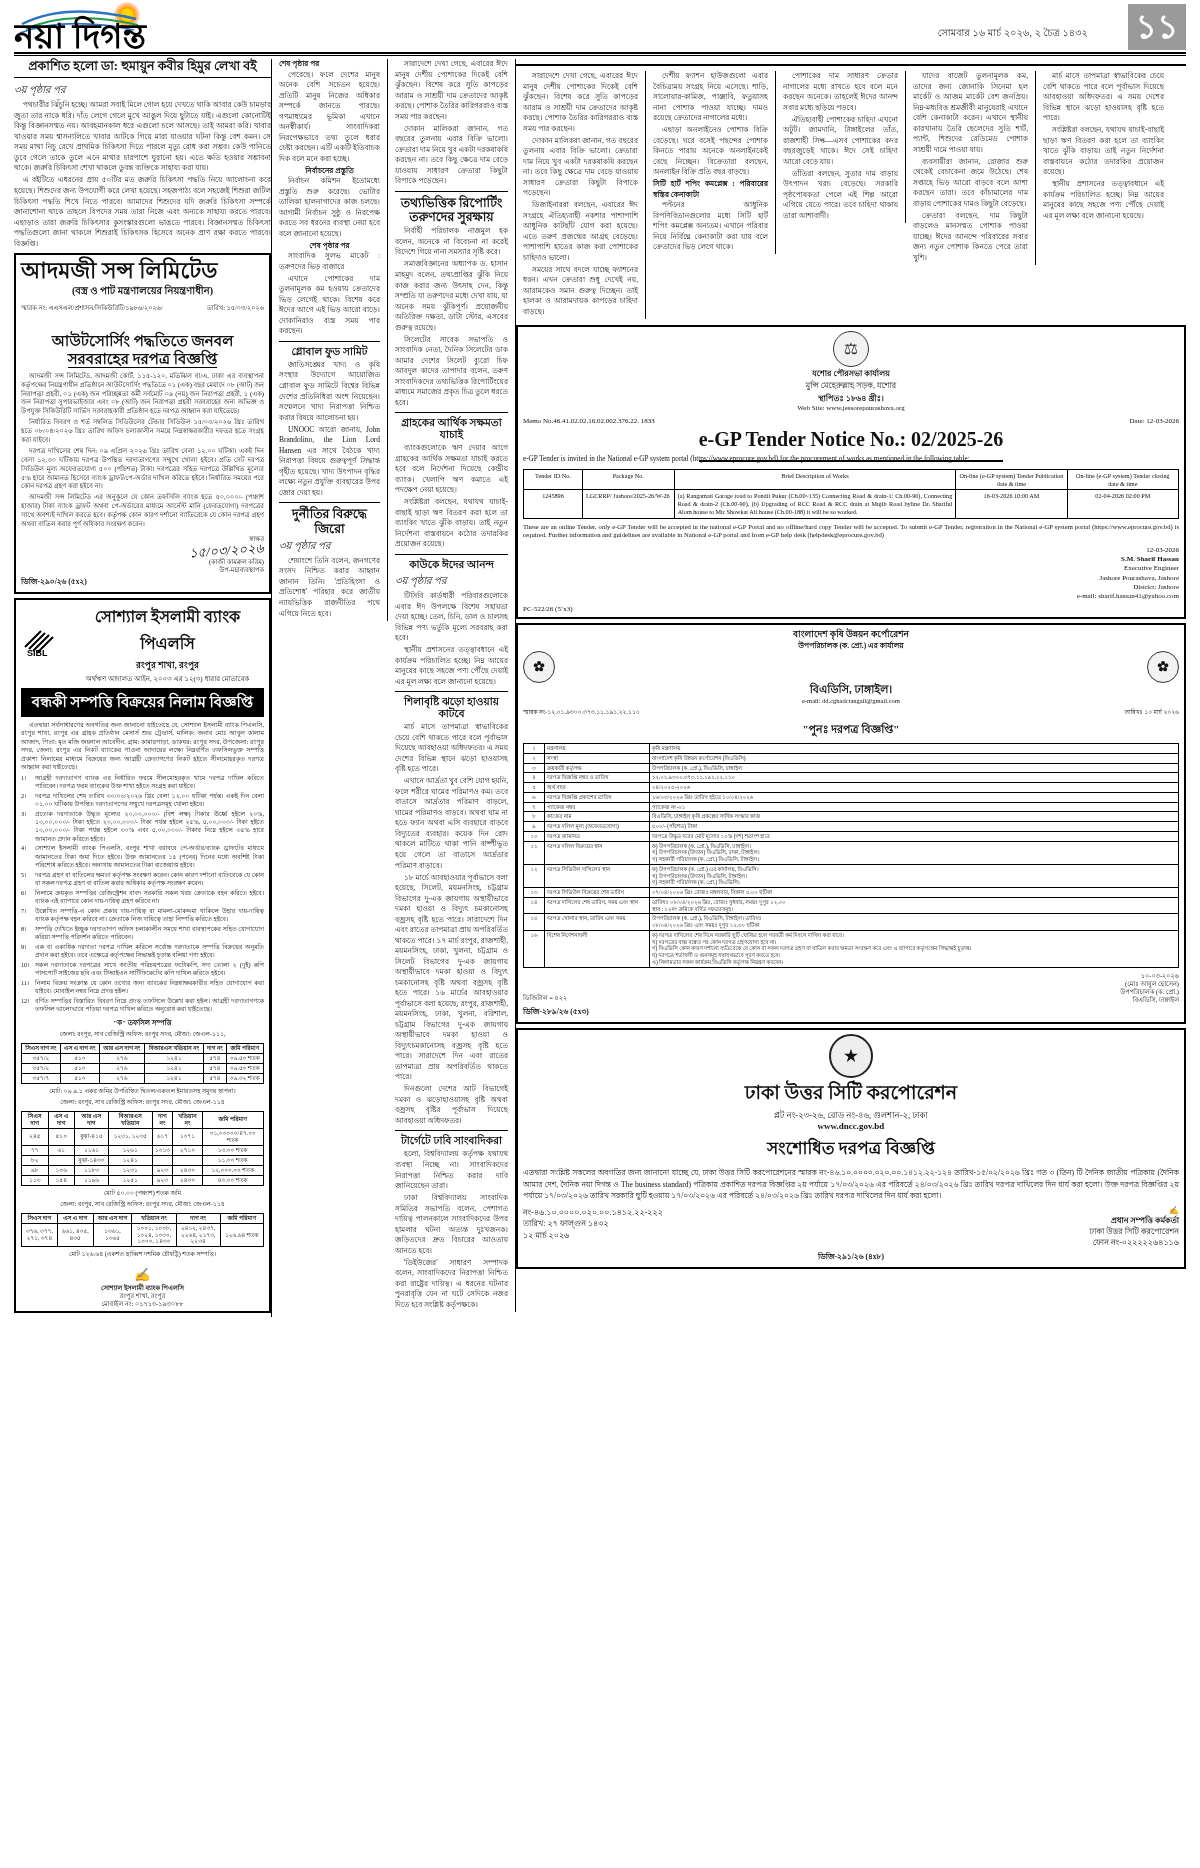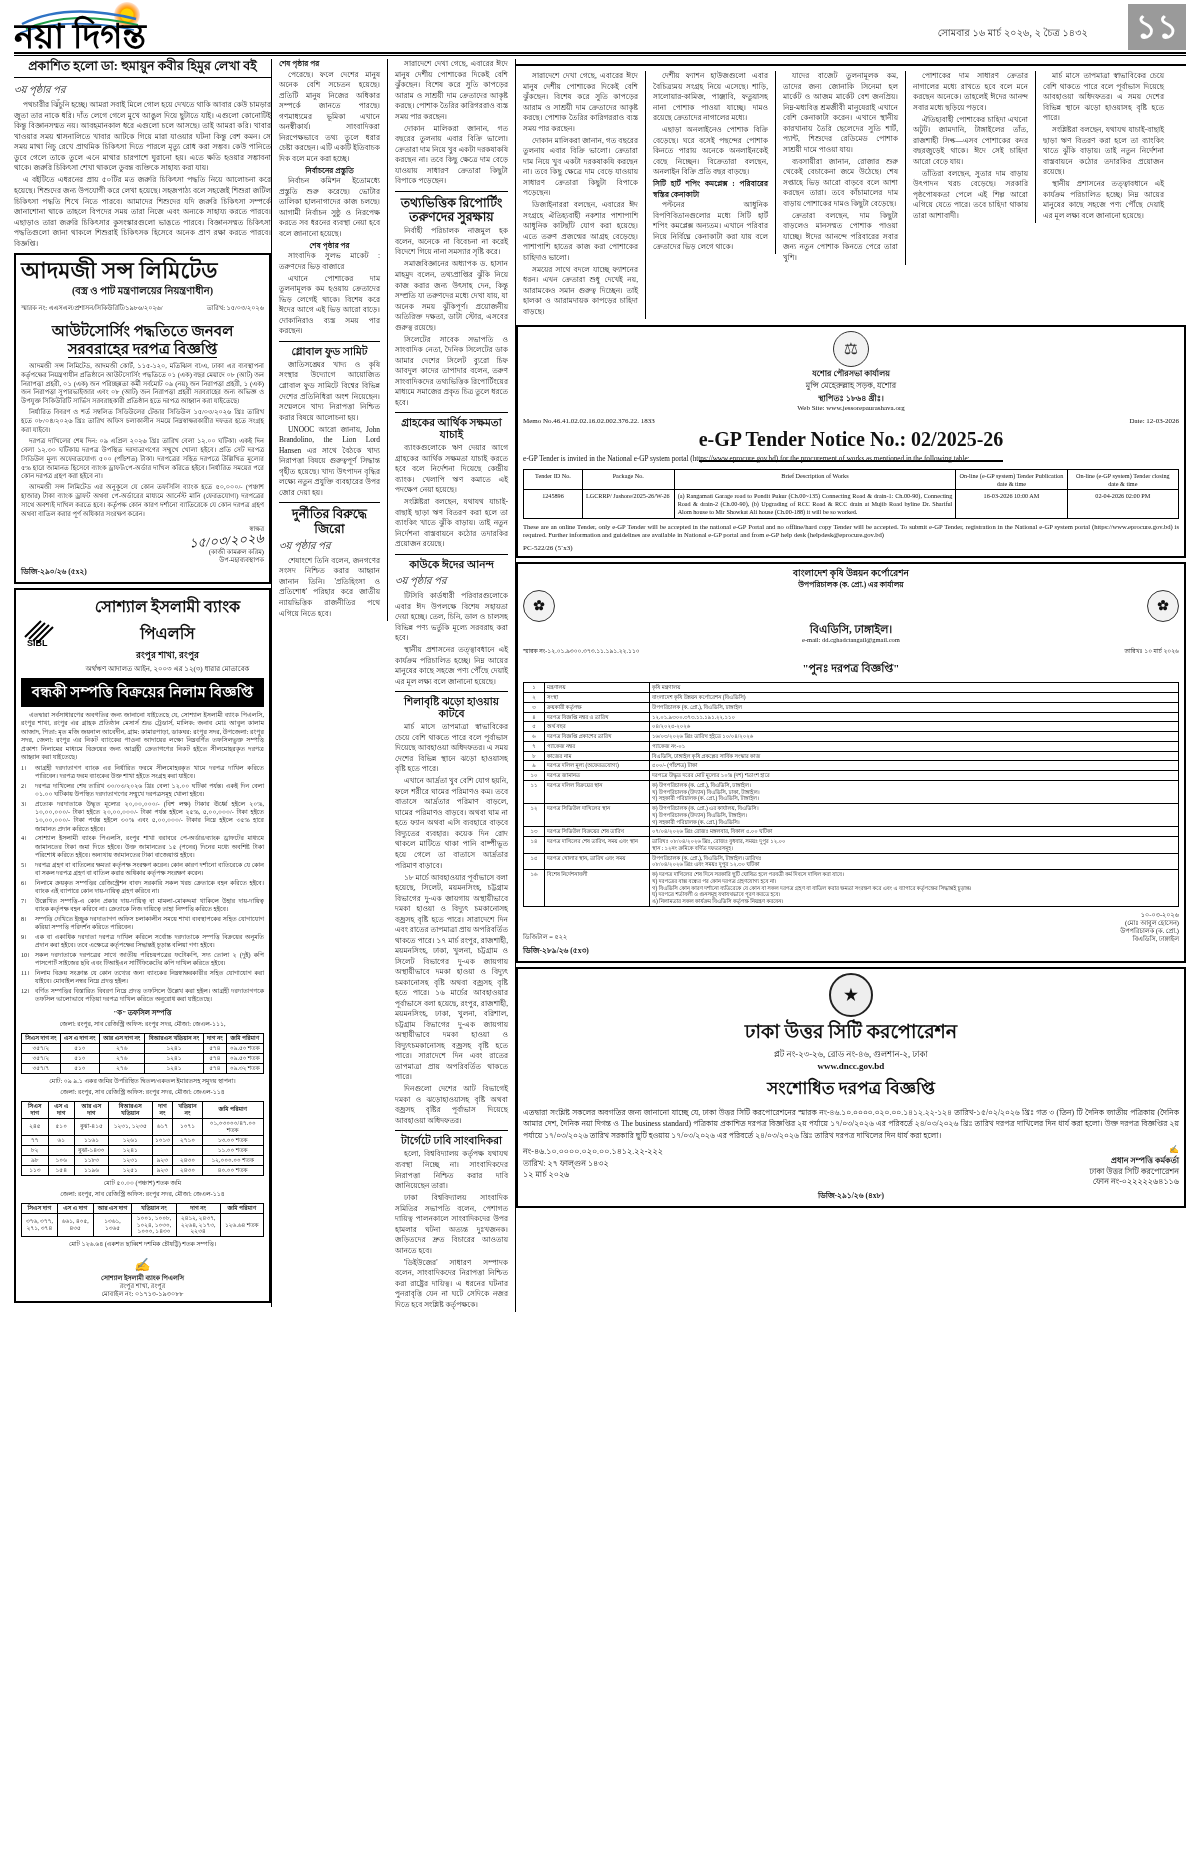--- a/index.html
+++ b/index.html
@@ -57,21 +57,21 @@
   
   .feature-title{
     font-size:17px;font-weight:bold;text-align:center;letter-spacing:.5px;
   }
 
   
   .adbox{border:2px solid #000;padding:4px 5px;margin:4px 0;box-sizing:border-box;background:#fff;}
   .ad-org{font-size:22px;font-weight:bold;text-align:left;line-height:1.1;}
   .ad-org-sm{font-size:10px;font-weight:bold;text-align:center;}
   .ad-memo{font-size:6.5px;display:flex;justify-content:space-between;margin-top:3px;}
-  .ad-title{font-size:15px;font-weight:bold;text-align:center;line-height:1.15;margin-top:9px;}
+  .ad-title{font-size:15px;font-weight:bold;text-align:center;line-height:1.15;margin-top:19px;}
   .ad-title u{text-decoration:none;border-bottom:1.5px solid #000;}
   .ad-body{font-size:6.6px;line-height:1.35;text-align:justify;margin-top:4px;}
   .ad-body p{margin:0 0 2px;text-indent:8px;}
   .sign{margin-top:6px;text-align:right;font-size:6.5px;line-height:1.2;}
   .sign .scribble{font-family:"Liberation Serif",serif;font-style:italic;font-size:13px;transform:rotate(-4deg);display:inline-block;}
   .dgi{font-size:7.5px;font-weight:bold;margin-top:2px;}
 
   
   .sibl-head{display:flex;align-items:center;gap:6px;}
   .sibl-mark{width:44px;flex:0 0 44px;text-align:center;}
@@ -466,33 +466,33 @@
 
           <div class="col c5">
             <div class="bodytext">
               <p>দেশীয় ফ্যাশন হাউজগুলো এবার বৈচিত্র্যময় সংগ্রহ নিয়ে এসেছে। শাড়ি, সালোয়ার-কামিজ, পাঞ্জাবি, ফতুয়াসহ নানা পোশাক পাওয়া যাচ্ছে। দামও রয়েছে ক্রেতাদের নাগালের মধ্যে।</p>
               <p>এছাড়া অনলাইনেও পোশাক বিক্রি বেড়েছে। ঘরে বসেই পছন্দের পোশাক কিনতে পারায় অনেকে অনলাইনকেই বেছে নিচ্ছেন। বিক্রেতারা বলছেন, অনলাইন বিক্রি প্রতি বছর বাড়ছে।</p>
               <div class="b" style="text-indent:0;">সিটি হার্ট শপিং কমপ্লেক্স : পরিবারের স্বস্তির কেনাকাটা</div>
               <p>পল্টনের আধুনিক বিপণিবিতানগুলোর মধ্যে সিটি হার্ট শপিং কমপ্লেক্স অন্যতম। এখানে পরিবার নিয়ে নির্বিঘ্নে কেনাকাটা করা যায় বলে ক্রেতাদের ভিড় লেগে থাকে।</p>
             </div>
           </div>
 
+          <div class="col c7">
+            <div class="bodytext">
+              <p>পোশাকের দাম সাধারণ ক্রেতার নাগালের মধ্যে রাখতে হবে বলে মনে করছেন অনেকে। তাহলেই ঈদের আনন্দ সবার মধ্যে ছড়িয়ে পড়বে।</p>
+              <p>ঐতিহ্যবাহী পোশাকের চাহিদা এখনো অটুট। জামদানি, টাঙ্গাইলের তাঁত, রাজশাহী সিল্ক—এসব পোশাকের কদর বছরজুড়েই থাকে। ঈদে সেই চাহিদা আরো বেড়ে যায়।</p>
+              <p>তাঁতিরা বলছেন, সুতার দাম বাড়ায় উৎপাদন খরচ বেড়েছে। সরকারি পৃষ্ঠপোষকতা পেলে এই শিল্প আরো এগিয়ে যেতে পারে। তবে চাহিদা থাকায় তারা আশাবাদী।</p>
+            </div>
+          </div>
+
           <div class="col c6">
             <div class="bodytext">
               <p>যাদের বাজেট তুলনামূলক কম, তাদের জন্য জোনাকি সিনেমা হল মার্কেট ও আজম মার্কেট বেশ জনপ্রিয়। নিম্ন-মধ্যবিত্ত শ্রমজীবী মানুষেরাই এখানে বেশি কেনাকাটা করেন। এখানে স্থানীয় কারখানায় তৈরি ছেলেদের সুতি শার্ট, প্যান্ট, শিশুদের রেডিমেড পোশাক সাশ্রয়ী দামে পাওয়া যায়।</p>
               <p>ব্যবসায়ীরা জানান, রোজার শুরু থেকেই বেচাকেনা জমে উঠেছে। শেষ সপ্তাহে ভিড় আরো বাড়বে বলে আশা করছেন তারা। তবে কাঁচামালের দাম বাড়ায় পোশাকের দামও কিছুটা বেড়েছে।</p>
               <p>ক্রেতারা বলছেন, দাম কিছুটা বাড়লেও মানসম্মত পোশাক পাওয়া যাচ্ছে। ঈদের আনন্দে পরিবারের সবার জন্য নতুন পোশাক কিনতে পেরে তারা খুশি।</p>
-            </div>
-          </div>
-
-          <div class="col c7">
-            <div class="bodytext">
-              <p>পোশাকের দাম সাধারণ ক্রেতার নাগালের মধ্যে রাখতে হবে বলে মনে করছেন অনেকে। তাহলেই ঈদের আনন্দ সবার মধ্যে ছড়িয়ে পড়বে।</p>
-              <p>ঐতিহ্যবাহী পোশাকের চাহিদা এখনো অটুট। জামদানি, টাঙ্গাইলের তাঁত, রাজশাহী সিল্ক—এসব পোশাকের কদর বছরজুড়েই থাকে। ঈদে সেই চাহিদা আরো বেড়ে যায়।</p>
-              <p>তাঁতিরা বলছেন, সুতার দাম বাড়ায় উৎপাদন খরচ বেড়েছে। সরকারি পৃষ্ঠপোষকতা পেলে এই শিল্প আরো এগিয়ে যেতে পারে। তবে চাহিদা থাকায় তারা আশাবাদী।</p>
             </div>
           </div>
 
           <div class="col c8">
             <div class="bodytext">
               <p>মার্চ মাসে তাপমাত্রা স্বাভাবিকের চেয়ে বেশি থাকতে পারে বলে পূর্বাভাস দিয়েছে আবহাওয়া অধিদফতর। এ সময় দেশের বিভিন্ন স্থানে ঝড়ো হাওয়াসহ বৃষ্টি হতে পারে।</p>
               <p>সংশ্লিষ্টরা বলছেন, যথাযথ যাচাই-বাছাই ছাড়া ঋণ বিতরণ করা হলে তা ব্যাংকিং খাতে ঝুঁকি বাড়ায়। তাই নতুন নির্দেশনা বাস্তবায়নে কঠোর তদারকির প্রয়োজন রয়েছে।</p>
               <p>স্থানীয় প্রশাসনের তত্ত্বাবধানে এই কার্যক্রম পরিচালিত হচ্ছে। নিম্ন আয়ের মানুষের কাছে সহজে পণ্য পৌঁছে দেয়াই এর মূল লক্ষ্য বলে জানানো হয়েছে।</p>
             </div>
           </div>
@@ -526,20 +526,28 @@
                 <td style="text-align:center;">1245896</td>
                 <td>LGCRRP/ Jashore/2025-26/W-26</td>
                 <td style="text-align:justify;">(a) Rangamati Garage road to Pondit Pukur (Ch.00~135) Connecting Road &amp; drain-1: Ch.00-90), Connecting Road &amp; drain-2 (Ch.00-90), (b) Upgrading of RCC Road &amp; RCC drain at Mujib Road byline Dr. Shariful Alom house to Mir Showkat Ali house (Ch.00-188) it will be so worked.</td>
                 <td style="text-align:center;">16-03-2026 10:00 AM</td>
                 <td style="text-align:center;">02-04-2026 02:00 PM</td>
               </tr>
             </tbody>
           </table>
 
           <div class="note">These are an online Tender, only e-GP Tender will be accepted in the national e-GP Portal and no offline/hard copy Tender will be accepted. To submit e-GP Tender, registration in the National e-GP system portal (https://www.eprocure.gov.bd) is required. Further information and guidelines are available in National e-GP portal and from e-GP help desk (helpdesk@eprocure.gov.bd)</div>
+          <div class="sigblk">
+            <div class="scribble">12-03-2026</div>
+            <div class="b">S.M. Sharif Hassan</div>
+            <div>Executive Engineer</div>
+            <div>Jashore Pourashava, Jashore</div>
+            <div>District: Jashore</div>
+            <div>e-mail: sharif.hassan41@yahoo.com</div>
+          </div>
           <div class="pc">PC-522/26 (5`x3)</div>
         </div>
 
         <div class="adbox badc">
           <div class="hdrow">
             <div class="seal">✿</div>
             <div class="org">
               <div>বাংলাদেশ কৃষি উন্নয়ন কর্পোরেশন</div>
               <div style="font-size:7.5px;">উপপরিচালক (ক. প্রো.) এর কার্যালয়</div>
               <div style="font-size:11px;margin-top:32px;">বিএডিসি, ঢাঙ্গাইল।</div>

